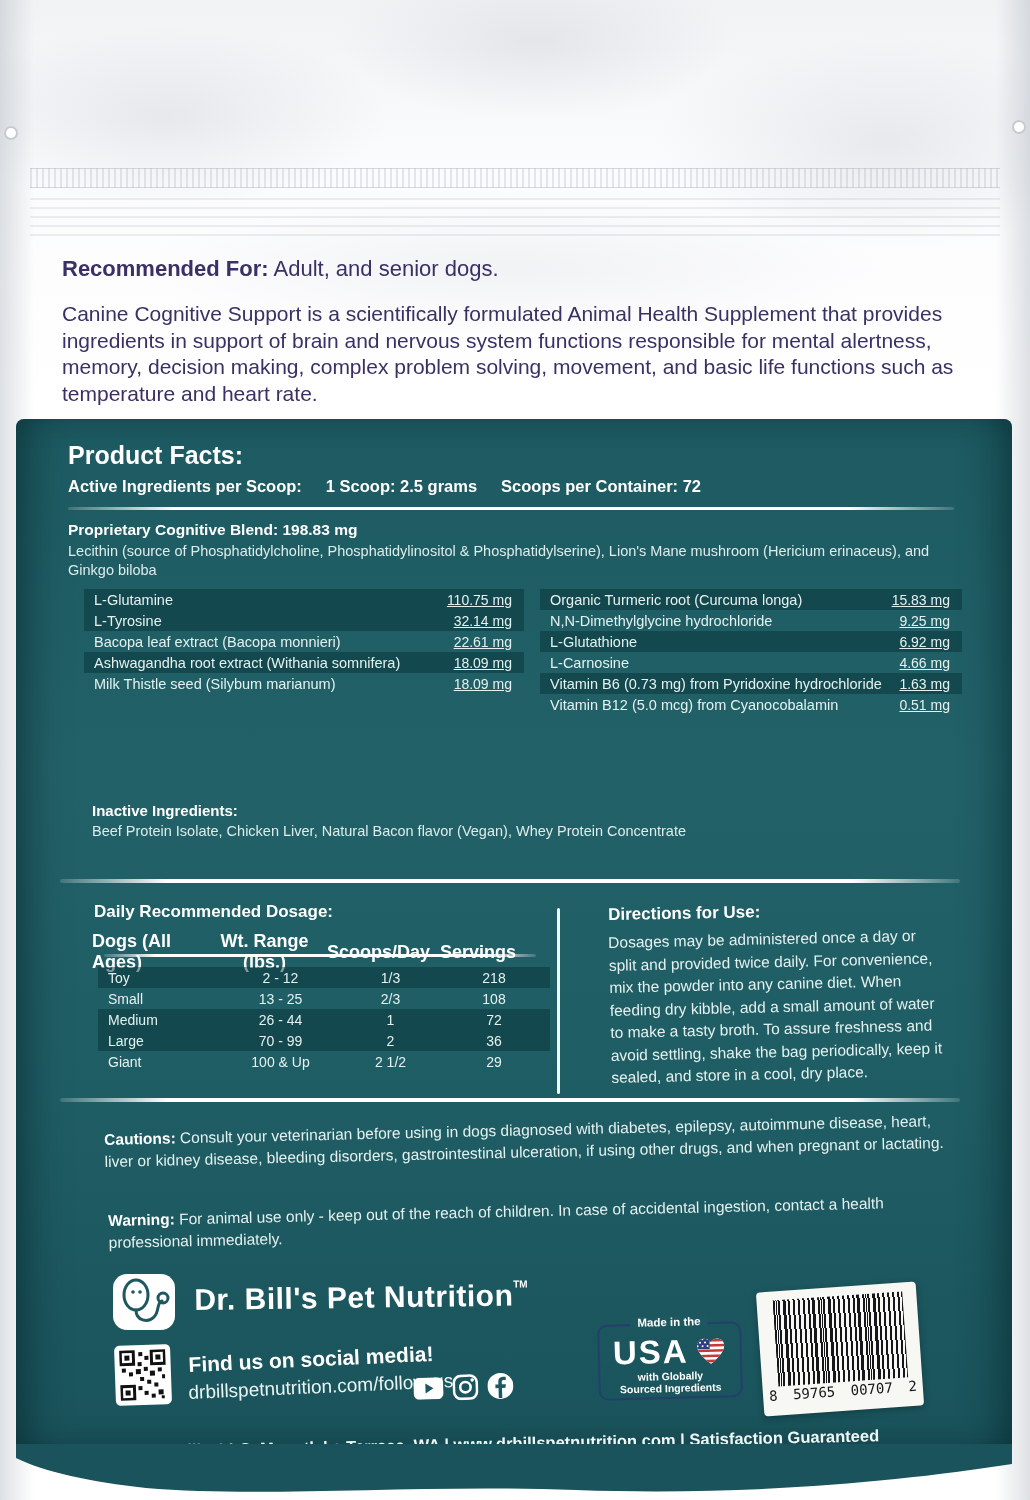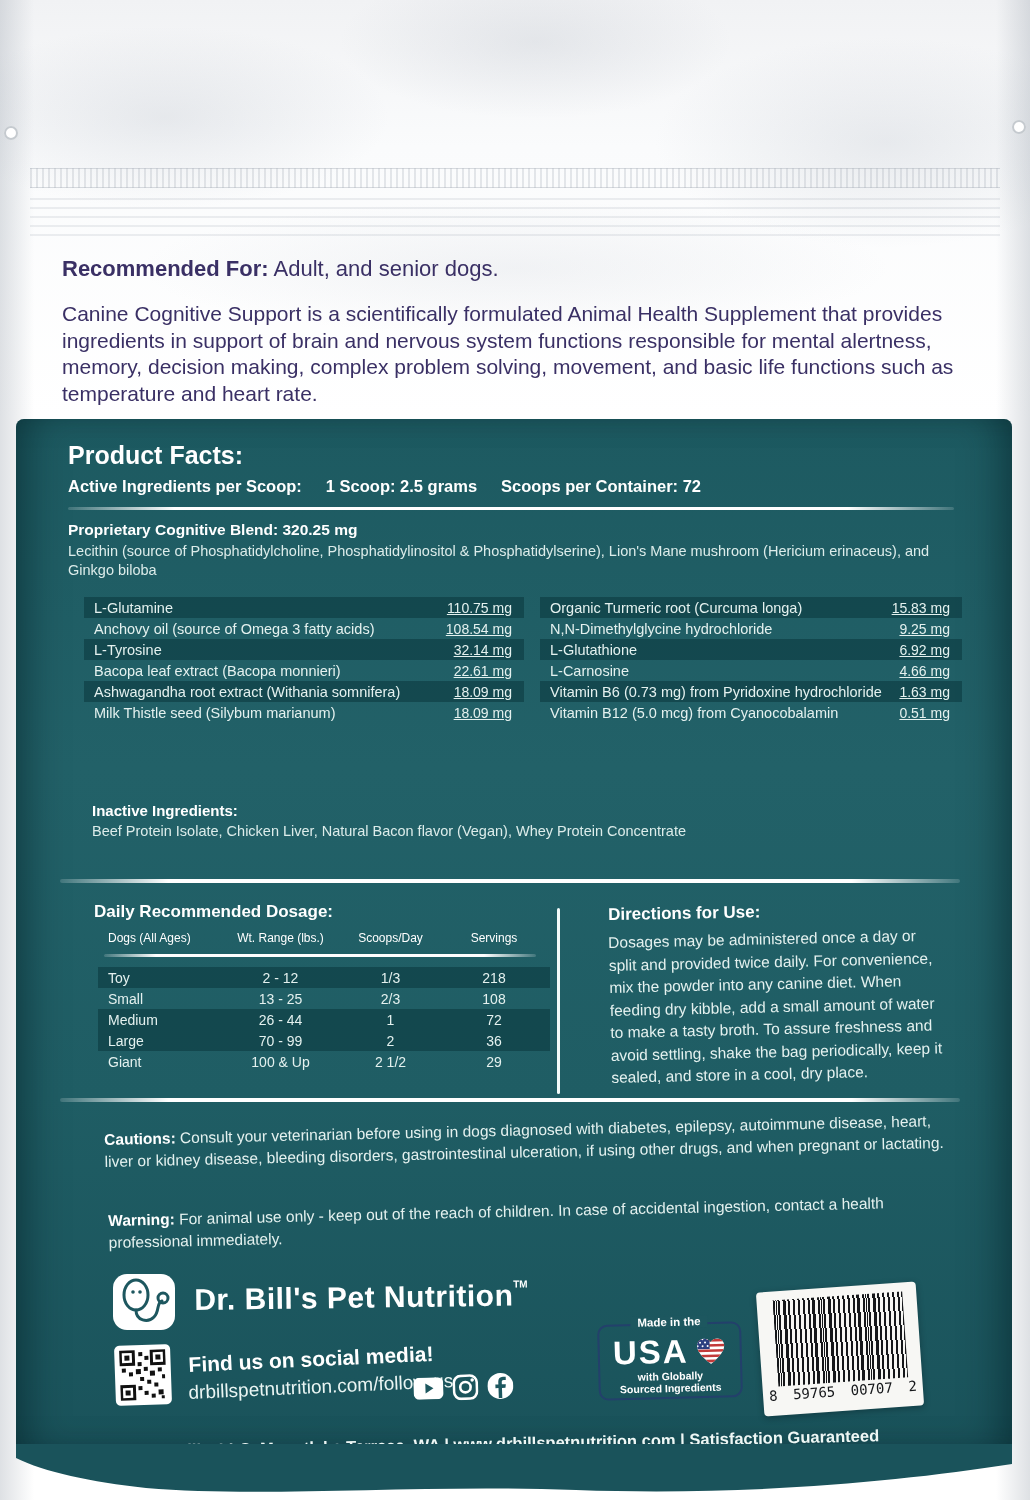--- a/index.html
+++ b/index.html
@@ -35,33 +35,33 @@
     box-shadow:inset 28px 0 40px -20px rgba(0,26,31,.55), inset -28px 0 40px -20px rgba(0,26,31,.55);}
   .wave{position:absolute;left:16px;top:1444px;width:996px;height:56px;display:block;}
   .rule{position:absolute;height:3px;border-radius:2px;
     background:linear-gradient(90deg, rgba(255,255,255,.15), #ffffff 12%, #ffffff 88%, rgba(255,255,255,.15));}
   .vrule{position:absolute;width:2.5px;border-radius:2px;background:#f2faf9;}
   .pf-title{position:absolute;left:52px;top:22px;font-size:25px;font-weight:bold;color:#ffffff;}
   .active-line{position:absolute;left:52px;top:58px;display:flex;gap:24px;font-size:16.5px;font-weight:bold;color:#fff;}
   .blend-title{position:absolute;left:52px;top:102px;font-size:15.5px;font-weight:bold;color:#fff;}
   .blend-desc{position:absolute;left:52px;top:123px;width:886px;font-size:14.5px;line-height:19px;color:#dcecea;}
   
-  .ing-table{position:absolute;top:178px;text-align:center;}
+  .ing-table{position:absolute;top:170px;text-align:center;}
   .ing-table.left{left:68px;width:440px;}
   .ing-table.right{left:524px;width:422px;}
   .ing-row{height:21px;display:flex;justify-content:space-between;align-items:center;
     padding:0 12px 0 10px;font-size:14.5px;color:#e4f1ef;}
   .ing-row.stripe{background:rgba(7,49,55,.48);}
   .ing-row .amt{font-size:14px;text-decoration:underline;}
   .inactive-label{position:absolute;left:76px;top:383px;font-size:15px;font-weight:bold;color:#fff;}
   .inactive-text{position:absolute;left:76px;top:404px;width:860px;font-size:14.5px;color:#dcecea;}
   
   .dosage-title{position:absolute;left:78px;top:483px;font-size:17px;font-weight:bold;color:#fff;}
   .dose-grid{display:grid;grid-template-columns:120px 125px 95px 112px;align-items:center;}
-  .dose-head{position:absolute;left:82px;top:512px;width:452px;font-size:12px;font-weight:normal;color:#fff;}
+  .dose-head{position:absolute;left:66px;top:512px;width:452px;font-size:18px;font-weight:bold;color:#fff;}
   .dose-head .c, .dose-row .c{text-align:center;}
   .dose-head .l, .dose-row .l{text-align:left;padding-left:10px;}
   .dose-rows{position:absolute;left:82px;top:548px;width:452px;}
   .dose-row{height:21px;font-size:14px;color:#e4f1ef;}
   .dose-row.stripe{background:rgba(7,49,55,.48);}
   
   .dir-title{position:absolute;left:592px;top:486px;font-size:17px;font-weight:bold;color:#fff;
     transform:rotate(-1deg);transform-origin:left top;}
   .dir-text{position:absolute;left:592px;top:513px;width:336px;font-size:15.5px;line-height:22.5px;
     color:#e4f1ef;transform:rotate(-1.3deg);transform-origin:left top;}
@@ -134,31 +134,27 @@
   <div class="panel">
 
     <div class="pf-title">Product Facts:</div>
     <div class="active-line">
       <span>Active Ingredients per Scoop:</span>
       <span>1 Scoop: 2.5 grams</span>
       <span>Scoops per Container: 72</span>
     </div>
     <div class="rule" style="left:52px;top:88px;width:886px;"></div>
 
-    <div class="blend-title">Proprietary Cognitive Blend: 320.25 mg</div>
+    <div class="blend-title">Proprietary Cognitive Blend: 198.83 mg</div>
     <div class="blend-desc">Lecithin (source of Phosphatidylcholine, Phosphatidylinositol &amp; Phosphatidylserine), Lion's Mane mushroom (Hericium erinaceus), and Ginkgo biloba</div>
 
     <div class="ing-table left">
       <div class="ing-row stripe">
         <span>L-Glutamine</span>
         <span class="amt">110.75 mg</span>
-        </div>
-      <div class="ing-row">
-        <span>Anchovy oil (source of Omega 3 fatty acids)</span>
-        <span class="amt">108.54 mg</span>
         </div>
       <div class="ing-row stripe">
         <span>L-Tyrosine</span>
         <span class="amt">32.14 mg</span>
         </div>
       <div class="ing-row">
         <span>Bacopa leaf extract (Bacopa monnieri)</span>
         <span class="amt">22.61 mg</span>
         </div>
       <div class="ing-row stripe">

